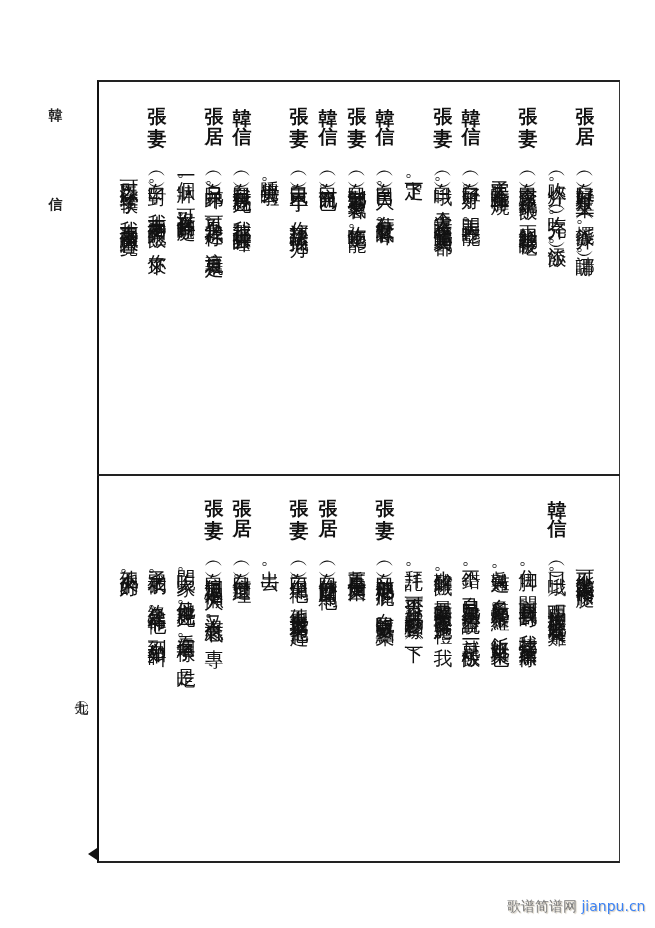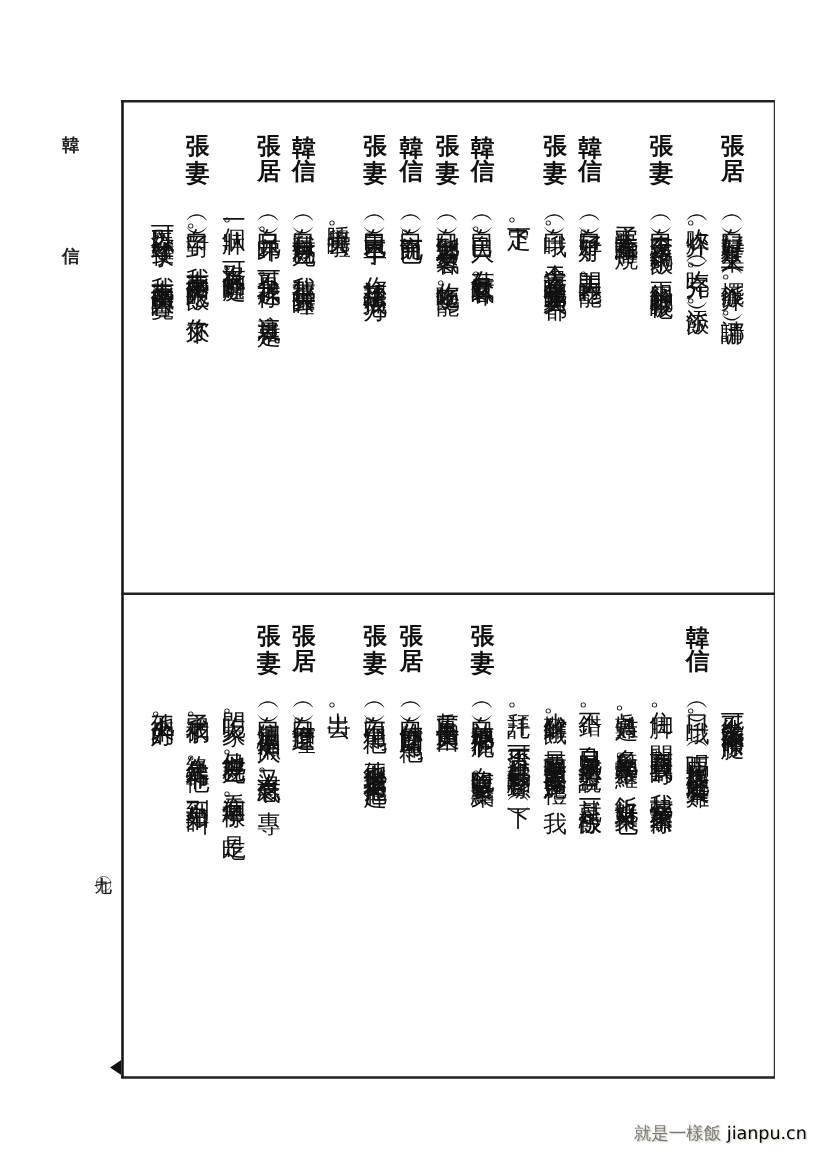--- a/index.html
+++ b/index.html
@@ -35,21 +35,21 @@
   }
   .margin {
     position: absolute; writing-mode: vertical-rl; text-orientation: upright;
     font-size: 14px; font-weight: bold; color: #222;
   }
   .watermark {
     position: absolute; left: 507px; top: 898px; font-size: 14px; color: #7a7a7a;
     font-family: "DejaVu Sans", "Liberation Sans", sans-serif;
     text-shadow: 1px 1px 1px #d0c8b8;
   }
-  .watermark .en { color: #000000; }
+  .watermark .en { color: #3b82f6; }
 </style>
 </head>
 <body>
 
 <div class="frame"></div>
 <div class="divider"></div>
 <div class="tick"></div>
 
 <div class="margin" style="left:47px; top:97px;">韓</div>
 <div class="margin" style="left:47px; top:186px;">信</div>
@@ -118,15 +118,15 @@
 <div class="speaker" style="left:233px; top:484px;">張居</div>
 <div class="col" style="left:233px; top:555px;">（白）什麼道理。</div>
 
 <div class="speaker" style="left:205px; top:484px;">張妻</div>
 <div class="col" style="left:205px; top:555px;">（白）這個人是個懶人。又沒有志氣。專</div>
 <div class="col" style="left:177px; top:555px;">門吃人家。他母親已死。看這個樣子。是吃</div>
 <div class="col" style="left:148px; top:555px;">定了我們了。終久是得罪他。到不如早叫</div>
 <div class="col" style="left:120px; top:555px;">他不來的好。</div>
 
 <div class="watermark">
-  <span>就是一樣飯</span>
+  <span>歌谱简谱网</span>
   <span class="en">jianpu.cn</span>
 </div>
 
 </body></html>

